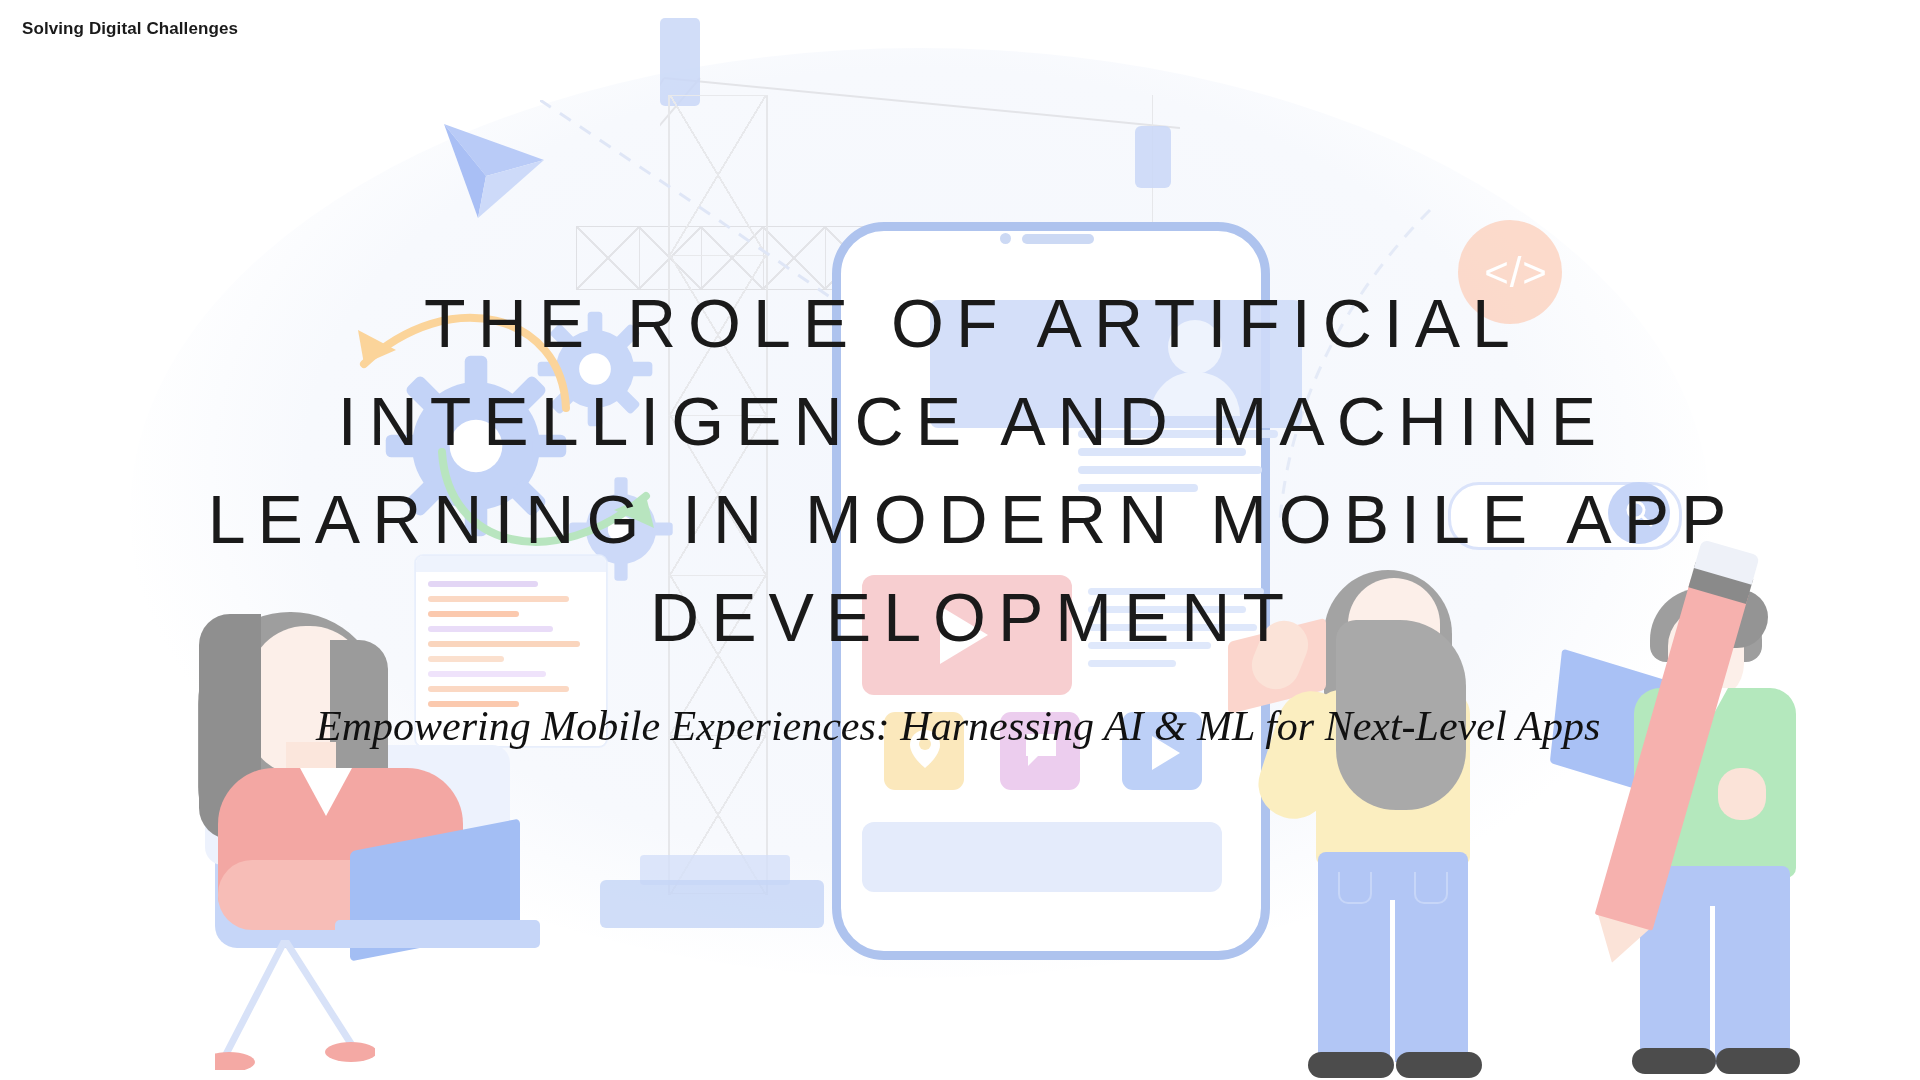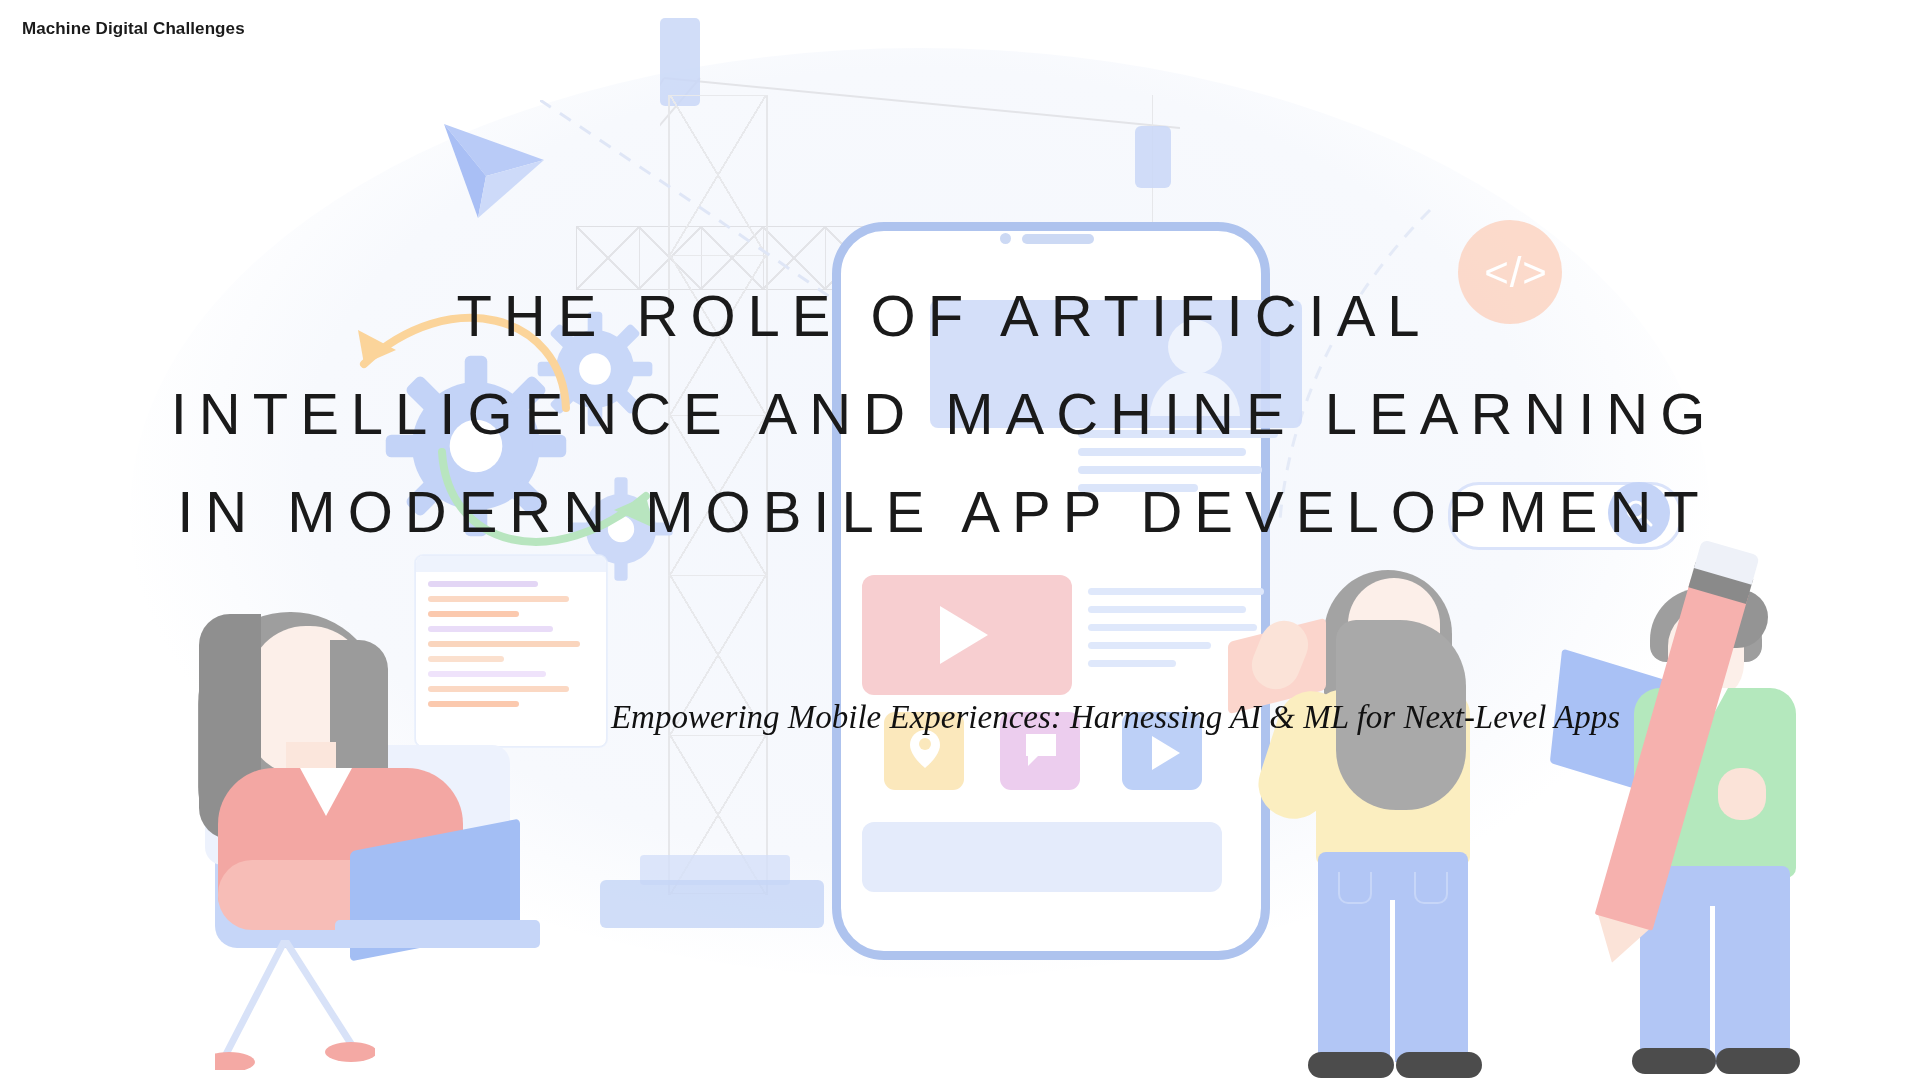--- a/index.html
+++ b/index.html
@@ -210,37 +210,37 @@
   }
   .pencil-tip{
     position:absolute;left:1690px;top:930px;width:60px;height:48px;background:#fbe3d8;
     transform:rotate(16deg);transform-origin:50% -344px;
     clip-path:polygon(0 0,100% 0,50% 100%);
   }
 
   
   .text-layer{position:absolute;inset:0;}
   .title{
-    position:absolute;left:164px;top:228px;width:1560px;
+    position:absolute;left:193px;top:228px;width:1560px;
     text-align:center;
     font-family:"Liberation Sans", sans-serif;
     font-weight:300;
-    font-size:58px;
+    font-size:68px;
     line-height:98px;
     letter-spacing:12px;
     color:#1a1a1a;
     text-transform:uppercase;
     white-space:normal;
   }
   .subtitle{
-    position:absolute;left:300px;top:655px;width:1320px;
-    text-align:right;
+    position:absolute;left:316px;top:655px;width:1320px;
+    text-align:left;
     font-family:"Liberation Serif", serif;
     font-style:italic;
-    font-size:33px;
+    font-size:42px;
     line-height:59px;
     color:#111111;
   }
 
   
   .logo{
     position:absolute;left:22px;top:16px;
   }
   .logo-word{
     font-family:"Liberation Sans", sans-serif;
@@ -467,16 +467,16 @@
     <div class="pencil-eraser"></div>
     <div class="p3-hand"></div>
   </div>
 
   <div class="text-layer">
     <h1 class="title">The Role of Artificial Intelligence and Machine Learning in Modern Mobile App Development</h1>
     <p class="subtitle">Empowering Mobile Experiences: Harnessing AI &amp; ML for Next-Level Apps</p>
   </div>
 
   <div class="logo">
-    <div class="logo-tag">Machine Digital Challenges</div>
+    <div class="logo-tag">Solving Digital Challenges</div>
   </div>
 
 </div>
 
 </body></html>

